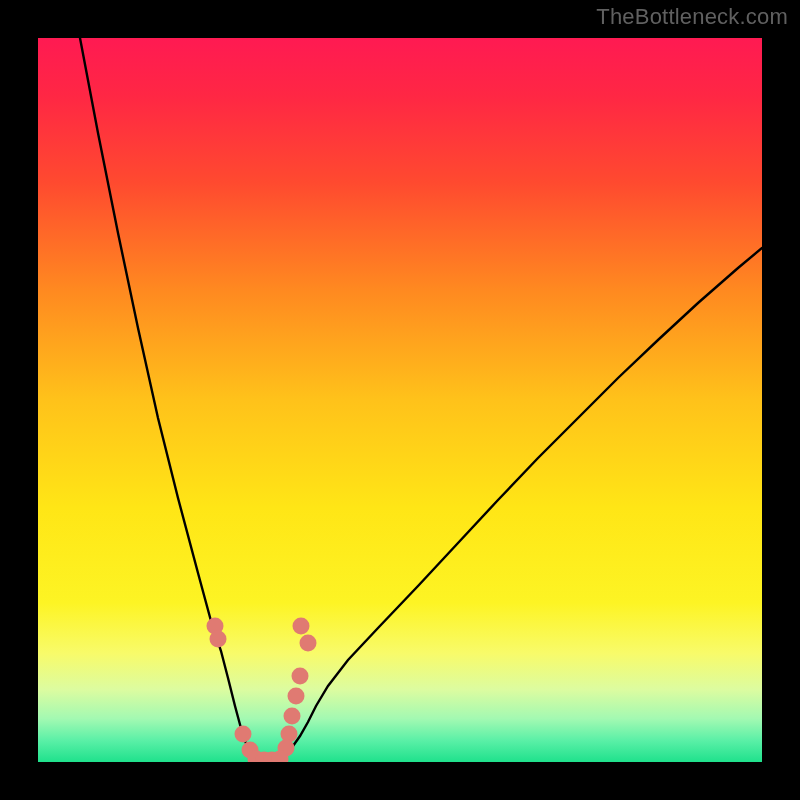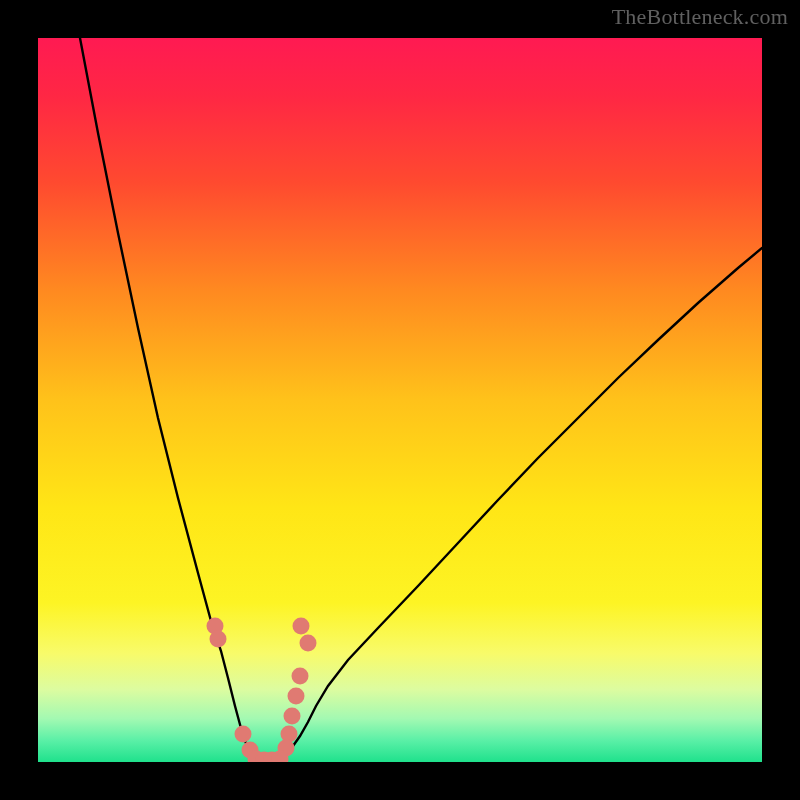--- a/index.html
+++ b/index.html
@@ -19,21 +19,21 @@
     overflow: hidden;
   }
   .gradient {
     position: absolute;
     inset: 0;
   }
   .watermark {
     position: absolute;
     top: 4px;
     right: 12px;
-    font-family: Liberation Serif, serif;
+    font-family: Liberation Sans, sans-serif;
     font-size: 22px;
     color: #606060;
     letter-spacing: 0.2px;
   }
   svg {
     position: absolute;
     inset: 0;
   }
 </style>
 </head>

